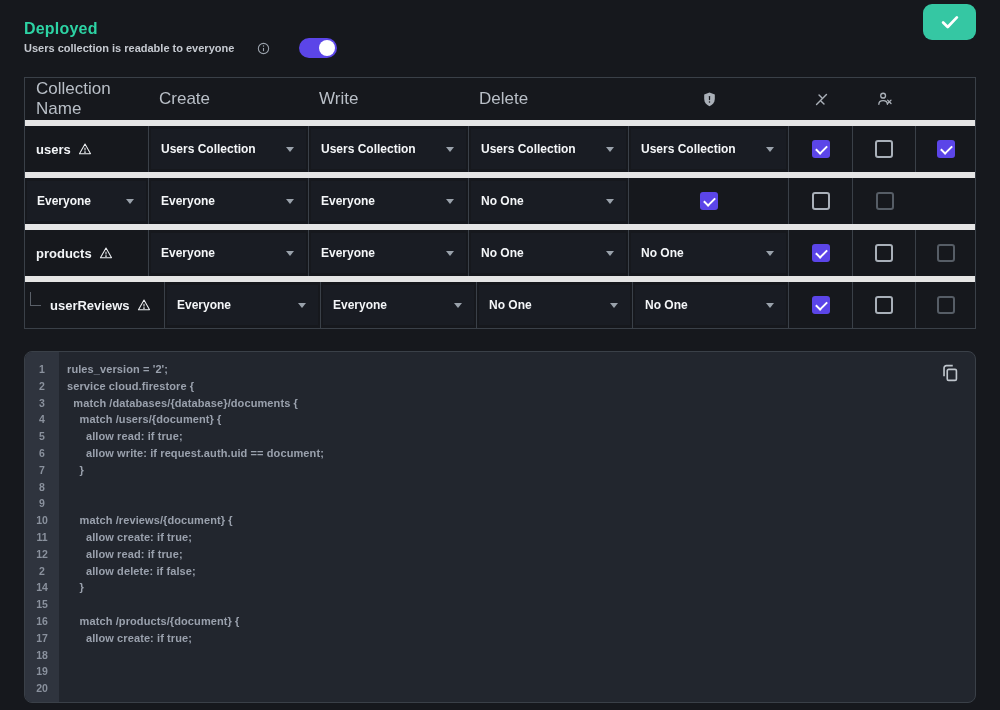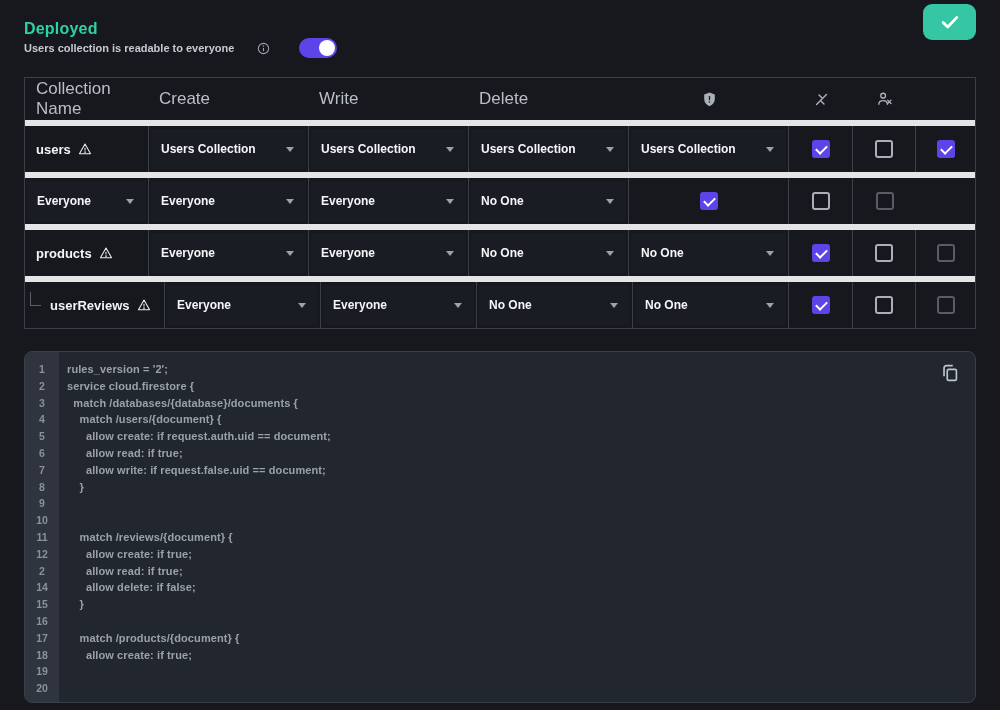--- a/index.html
+++ b/index.html
@@ -332,23 +332,22 @@
         <div class="ln">17</div>
         <div class="ln">18</div>
         <div class="ln">19</div>
         <div class="ln">20</div>
       </div>
     <div class="code-lines">
         <div class="cl">rules_version = '2';</div>
         <div class="cl">service cloud.firestore {</div>
         <div class="cl">  match /databases/{database}/documents {</div>
         <div class="cl">    match /users/{document} {</div>
-        <div class="cl">      allow create: if request.auth.uid == document;</div>
         <div class="cl">      allow read: if true;</div>
-        <div class="cl">      allow write: if request.false.uid == document;</div>
+        <div class="cl">      allow write: if request.auth.uid == document;</div>
         <div class="cl">    }</div>
         <div class="cl"></div>
         <div class="cl"></div>
         <div class="cl">    match /reviews/{document} {</div>
         <div class="cl">      allow create: if true;</div>
         <div class="cl">      allow read: if true;</div>
         <div class="cl">      allow delete: if false;</div>
         <div class="cl">    }</div>
         <div class="cl"></div>
         <div class="cl">    match /products/{document} {</div>

